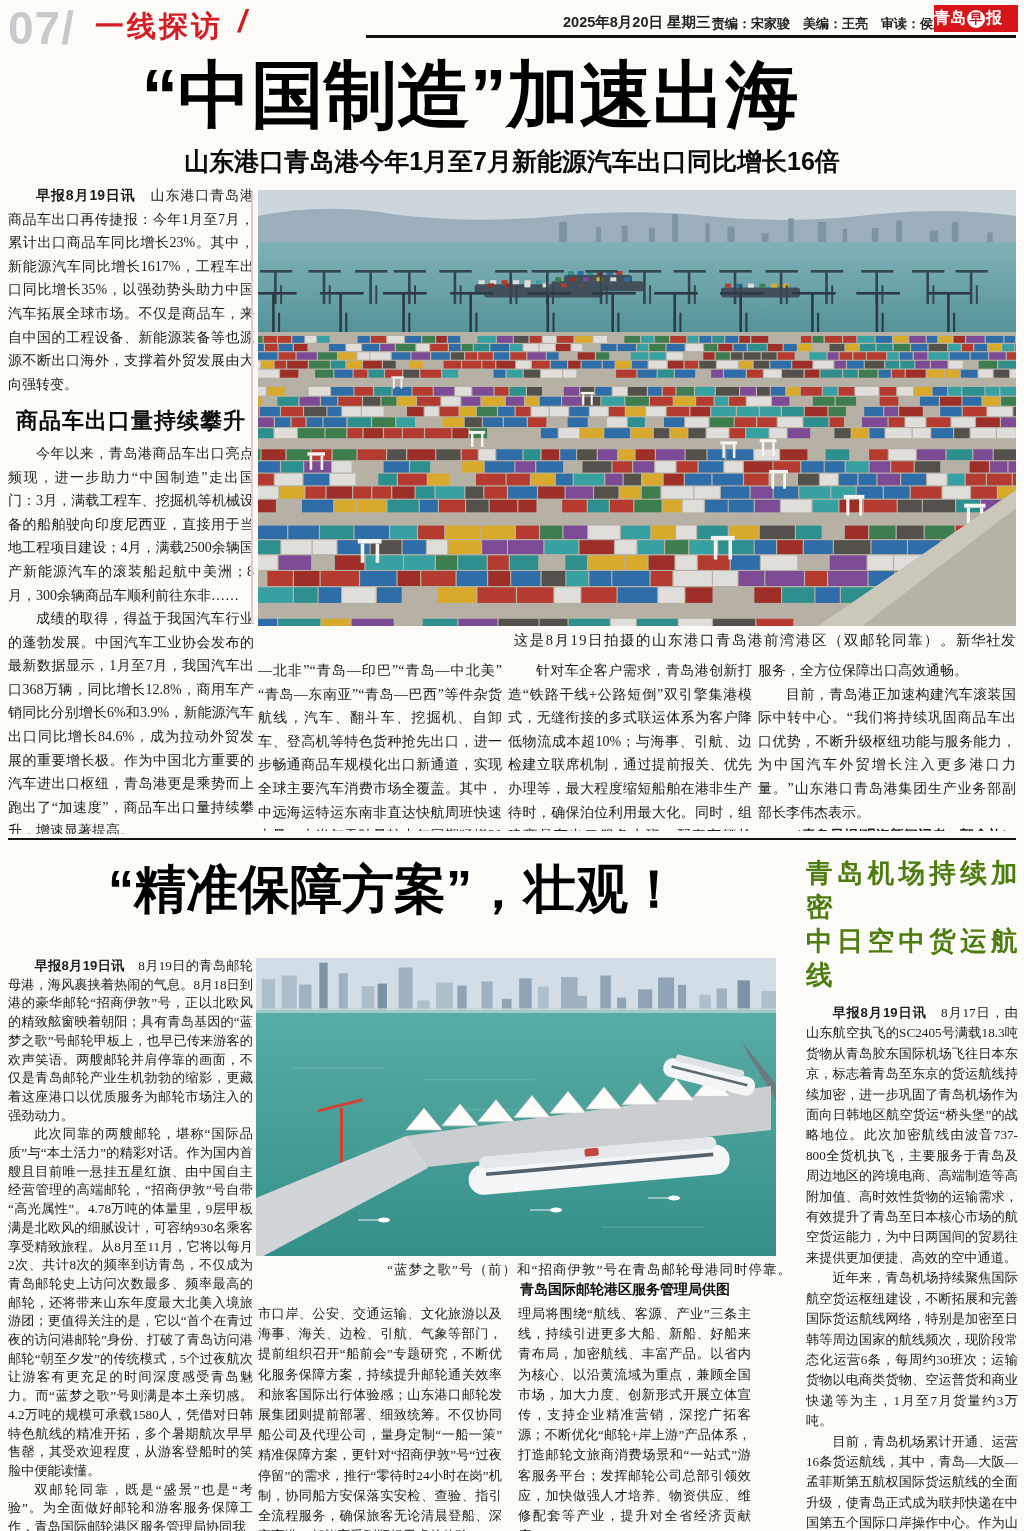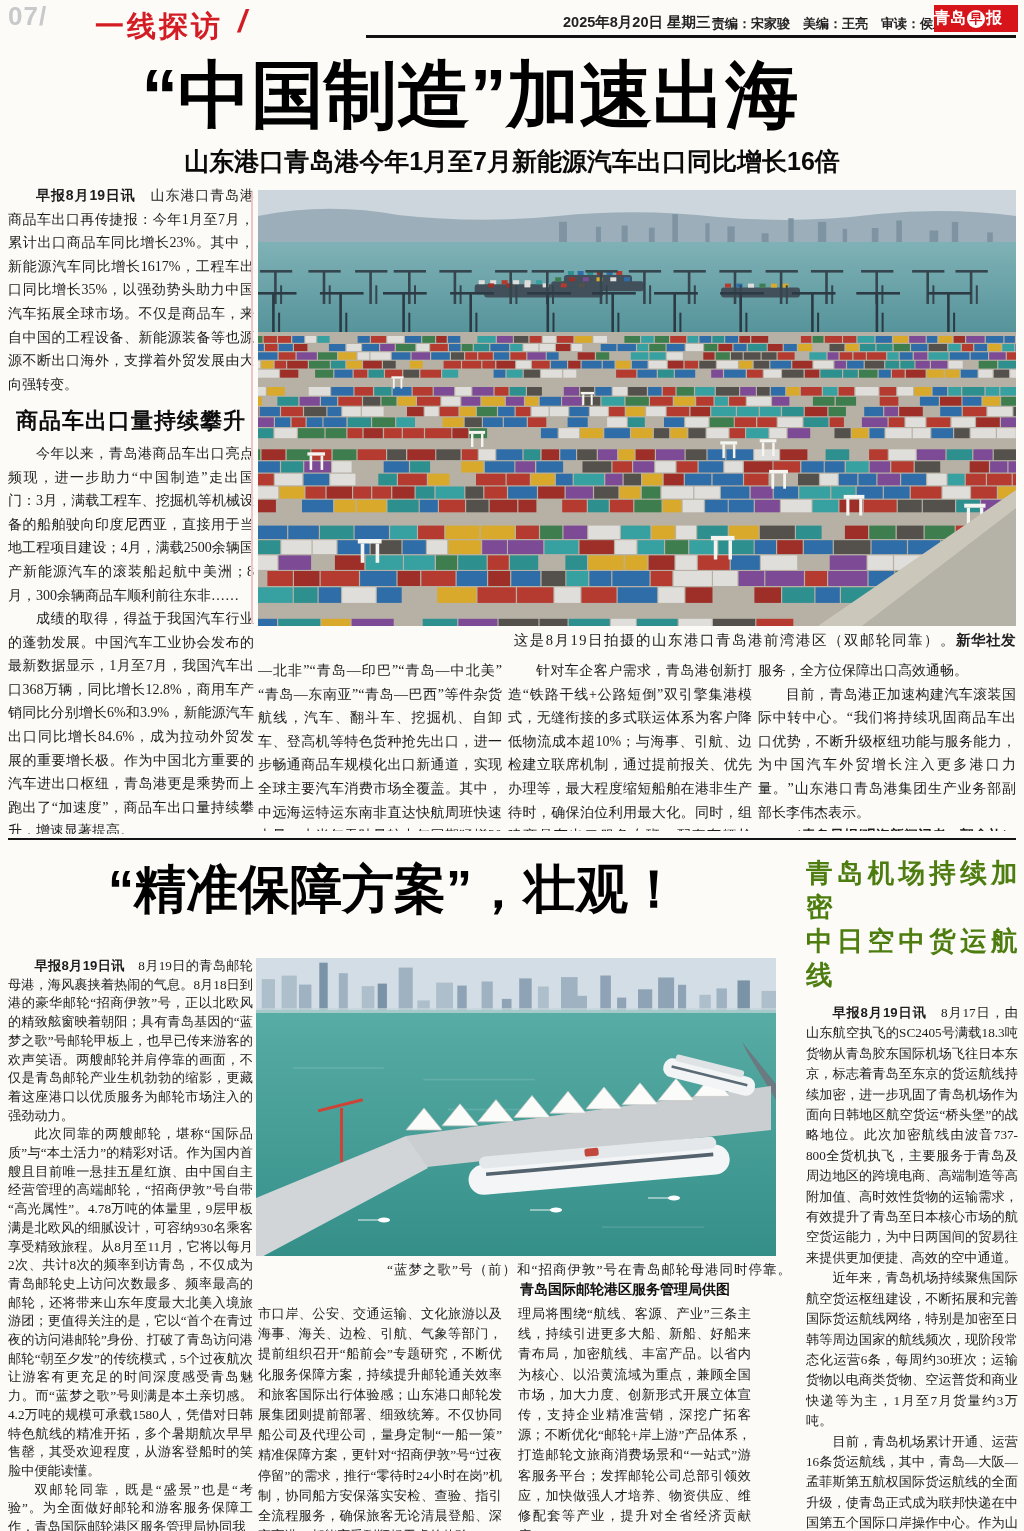--- a/index.html
+++ b/index.html
@@ -4,21 +4,21 @@
 <style>
   html,body{margin:0;padding:0;background:#8d8d8d;}
   .page{
     position:relative;width:1024px;height:1531px;margin:0 auto;
     background:#fcfbf8;overflow:hidden;
     font-family:"Liberation Serif","DejaVu Serif",serif;color:#1c1c1c;
   }
 
   
   .hdr-pageno{position:absolute;left:8px;top:1px;font-family:"Liberation Sans",sans-serif;
-    font-size:26px;font-weight:700;color:#c7c9cb;letter-spacing:1px;}
+    font-size:46px;font-weight:700;color:#c7c9cb;letter-spacing:1px;}
   .hdr-section{position:absolute;left:95px;top:7px;font-family:"Liberation Sans",sans-serif;
     font-size:29px;font-weight:900;color:#d41c24;letter-spacing:3px;}
   .hdr-slash{position:absolute;left:238px;top:4px;font-family:"Liberation Sans",sans-serif;
     font-size:31px;font-weight:700;font-style:italic;color:#d41c24;}
   .hdr-date{position:absolute;left:563px;top:13px;font-family:"Liberation Sans",sans-serif;
     font-size:14.5px;font-weight:700;color:#222;}
   .hdr-editors{position:absolute;left:712px;top:15px;font-family:"Liberation Sans",sans-serif;
     font-size:13px;font-weight:700;color:#222;}
   .masthead{position:absolute;left:934px;top:5px;width:84px;height:27px;background:#d7141a;
     display:flex;align-items:center;justify-content:flex-start;gap:1px;
@@ -47,21 +47,21 @@
     font-family:"Liberation Sans",sans-serif;font-weight:900;font-size:73px;line-height:1.12;
     color:#000;letter-spacing:0;}
   .a1-subheadline{position:absolute;left:0;top:145px;width:1024px;text-align:center;
     font-family:"Liberation Sans",sans-serif;font-weight:800;font-size:25px;color:#0a0a0a;}
   #a1col1{left:8px;top:184px;width:246px;height:650px;}
   #rule-pink{position:absolute;left:250.5px;top:192px;width:2px;height:432px;background:#eec6c4;}
   .photo{position:absolute;overflow:hidden;background:#9fc3c6;}
   #photo1{left:258px;top:190px;width:758px;height:436px;}
   #caption1{position:absolute;left:258px;top:631px;width:758px;text-align:right;
     font-size:14.5px;letter-spacing:1.5px;color:#222;}
-  #caption1 .credit{font-family:"Liberation Sans",sans-serif;font-weight:700;letter-spacing:0.5px;text-align:right;}
+  #caption1 .credit{font-family:"Liberation Sans",sans-serif;font-weight:400;letter-spacing:0.5px;text-align:right;}
   #a1colA{left:258px;top:659px;width:244px;height:172px;}
   #a1colB{left:508px;top:659px;width:244px;height:172px;}
   #a1colC{left:758px;top:659px;width:258px;height:172px;}
   #divider1{position:absolute;left:8px;top:838px;width:1008px;height:2px;background:#141414;}
 
   
   .a2-headline{position:absolute;left:8px;top:855px;width:772px;text-align:center;
     font-family:"Liberation Sans",sans-serif;font-weight:900;font-size:52px;color:#000;}
   .a2-subheadline{position:absolute;left:8px;top:924px;width:772px;text-align:center;
     font-family:"Liberation Sans",sans-serif;font-weight:800;font-size:20.5px;color:#0a0a0a;}

